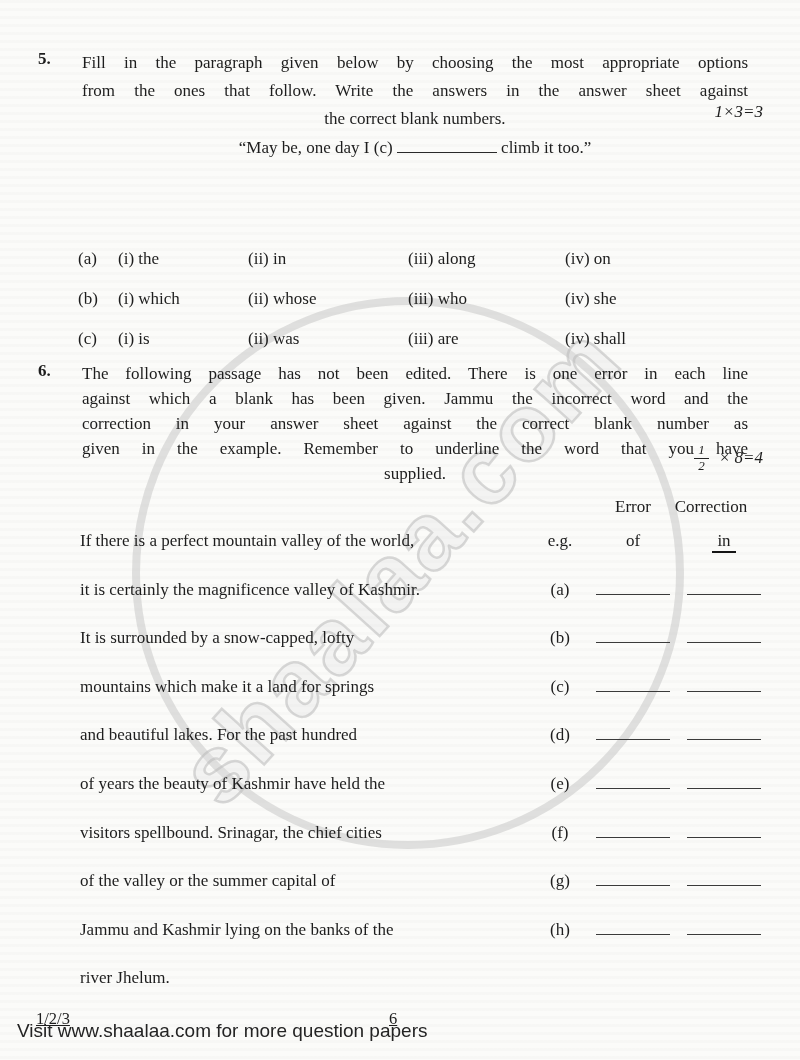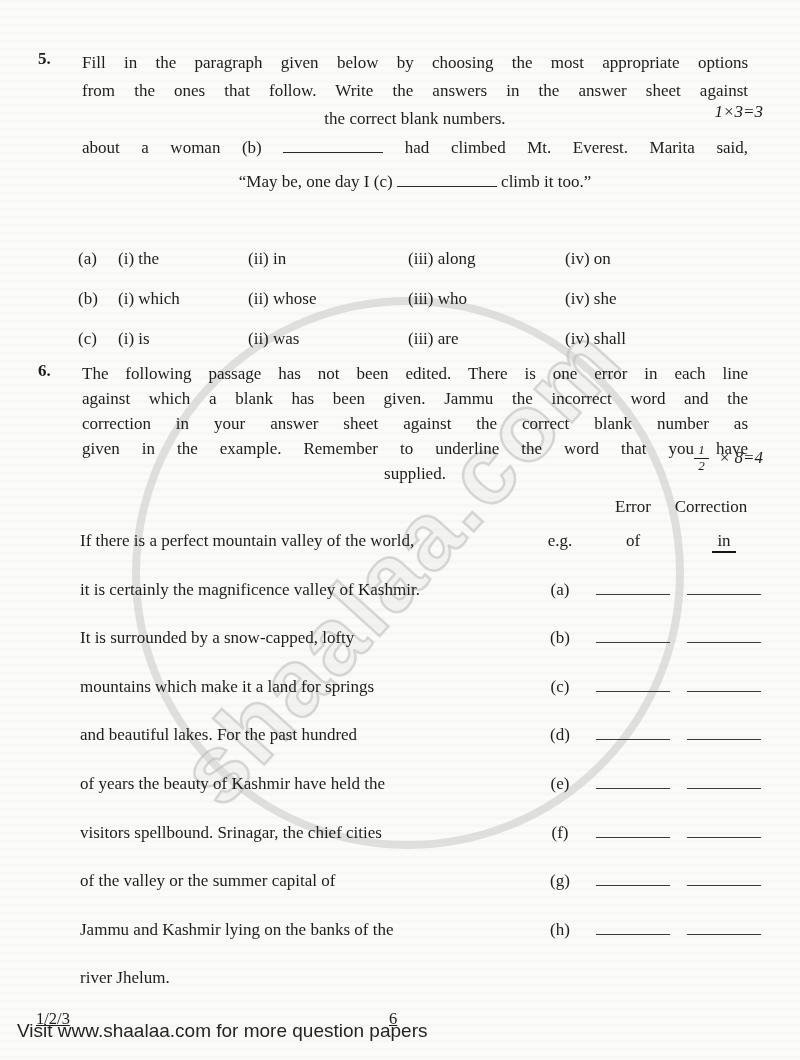--- a/index.html
+++ b/index.html
@@ -82,25 +82,20 @@
 
   <div class="abs qnum" style="left:38px; top:49px;">5.</div>
   <div class="abs" style="left:82px; top:49px; width:666px;">
     <div class="jl line28">Fill in the paragraph given below by choosing the most appropriate options</div>
     <div class="jl line28">from the ones that follow. Write the answers in the answer sheet against</div>
     <div class="ll line28">the correct blank numbers.</div>
   </div>
   <div class="abs italic" style="top:102px; right:37px;">1×3=3</div>
 
   <div class="abs" style="left:82px; top:131px; width:666px;">
-    <div class="jl line34">
-      <span>about a woman (b)</span>
-      <span class="pblank"></span>
-      <span>had climbed Mt. Everest. Marita said,</span>
-    </div>
     <div class="ll line34">
       <span>“May be, one day I  (c)</span>
       <span class="pblank"></span>
       <span>climb it too.”</span>
     </div>
   </div>
 
   <div class="abs opt-grid" style="left:78px; top:239px; width:692px;">
     <div>(a)</div>
     <div>(i) the</div>

